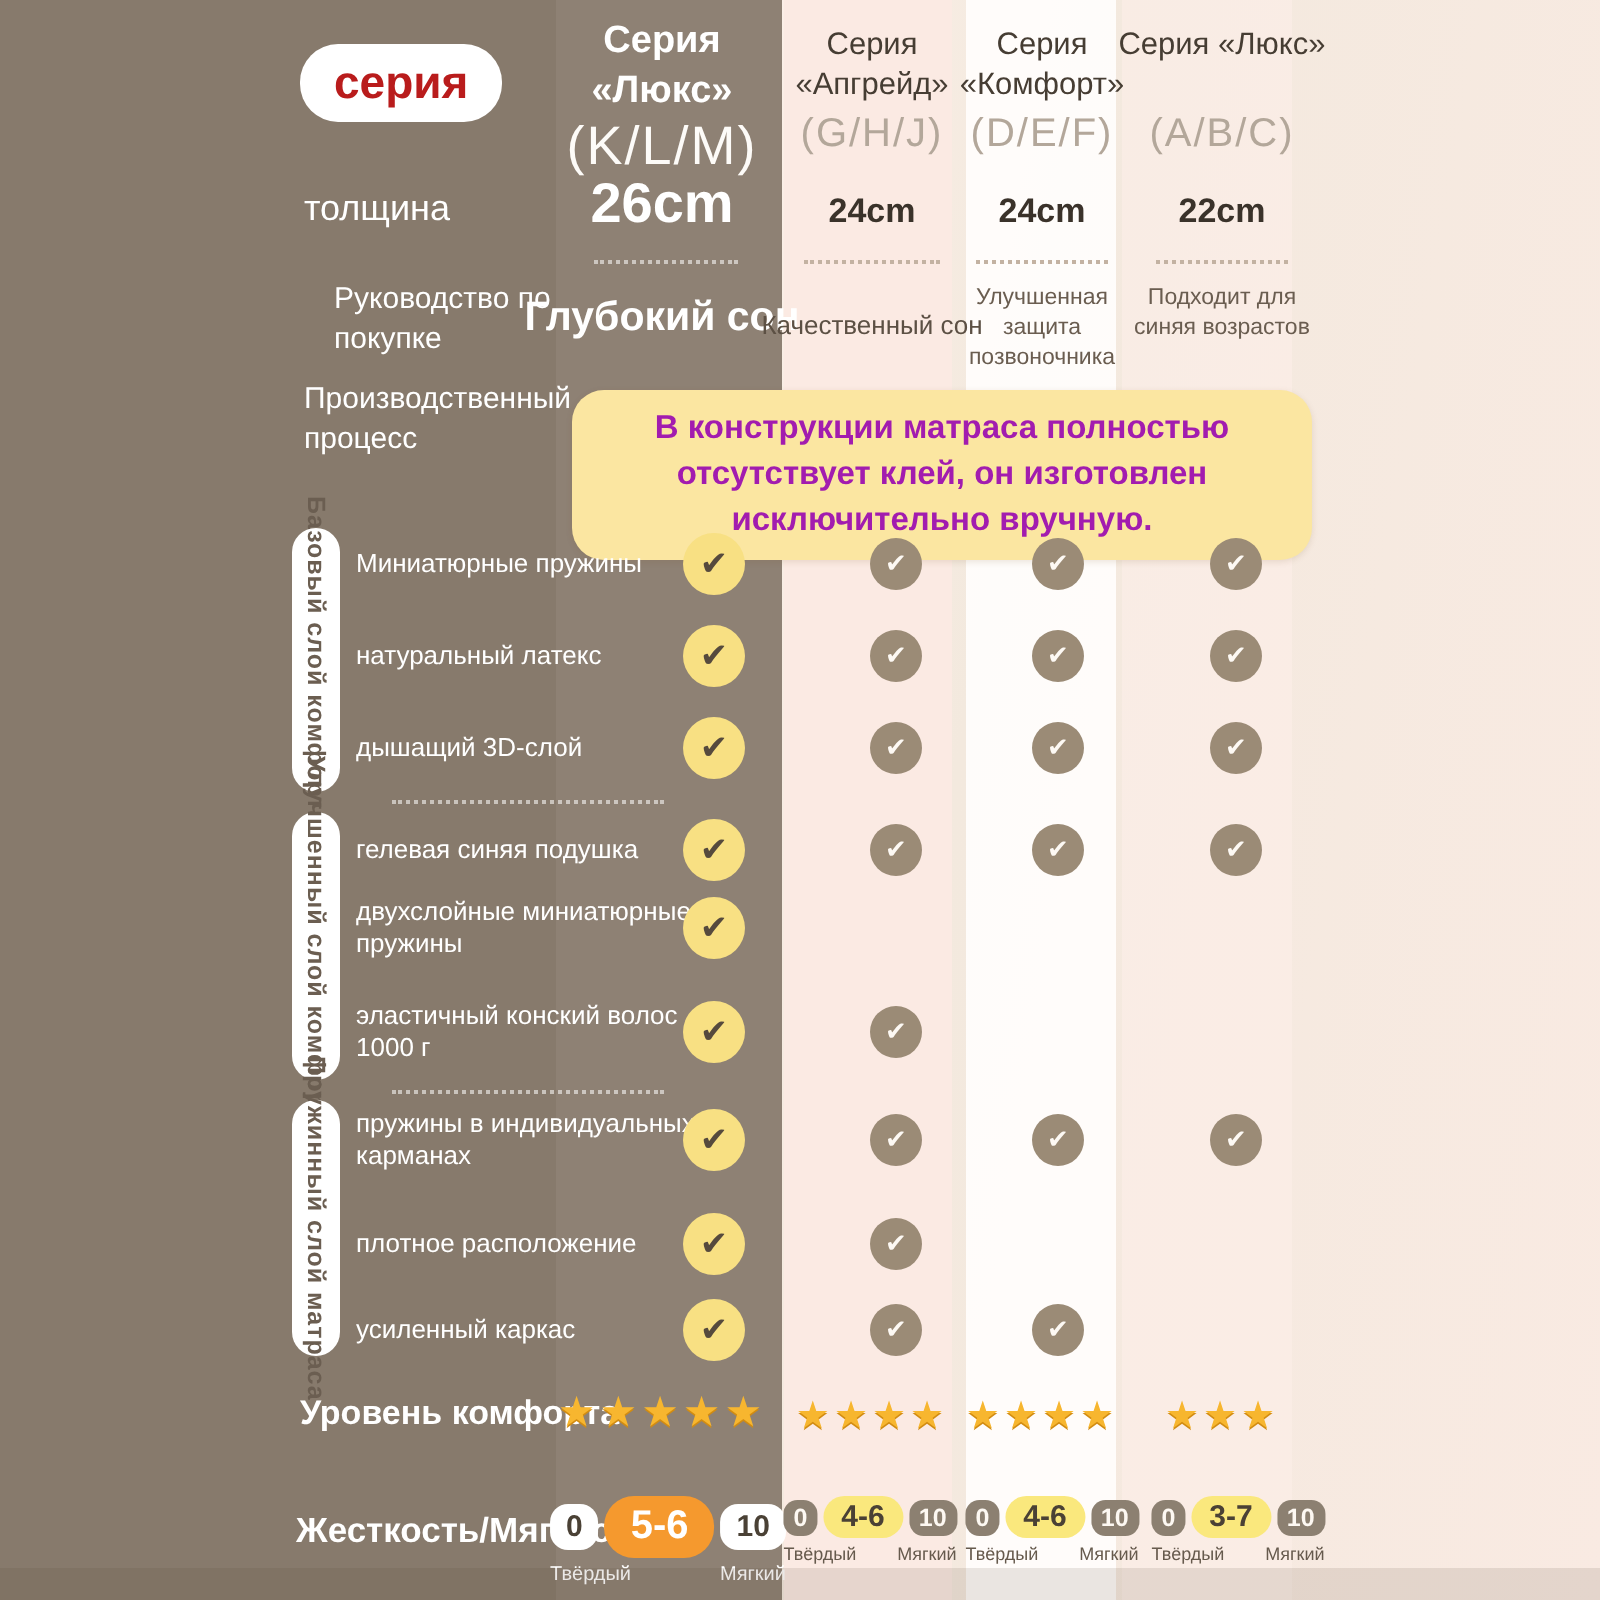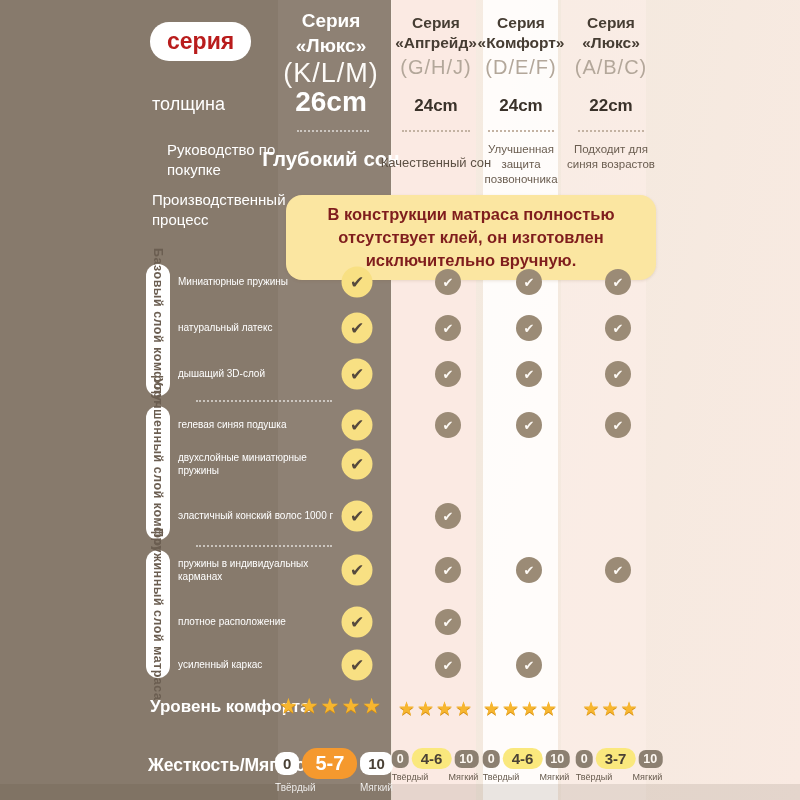--- a/index.html
+++ b/index.html
@@ -19,53 +19,53 @@
 
   
   .cc { position:absolute; transform:translateX(-50%); text-align:center; }
   .x1 { left:331px; } .x2 { left:436px; } .x3 { left:521px; } .x4 { left:611px; }
 
   
   .badge-seriya { position:absolute; left:150px; top:22px; background:#fff; color:#b91c1c;
     font-weight:bold; font-size:23px; padding:6px 17px; border-radius:19px; }
   .hdr-name-1 { top:8px; width:96px; color:#fff; font-weight:bold; font-size:19px; line-height:1.32; }
   .hdr-code-1 { top:58px; color:#fdfbf8; font-size:27px; letter-spacing:1px; }
-  .hdr-name-r { top:13px; width:104px; color:#463d33; font-weight:bold; font-size:15.5px; line-height:1.3;text-align:center; }
+  .hdr-name-r { top:13px; width:104px; color:#463d33; font-weight:normal; font-size:15.5px; line-height:1.3;text-align:center; }
   .hdr-code-r { top:56px; color:#b3a79a; font-size:20px; letter-spacing:1px; }
 
   
   .lbl { position:absolute; color:#fff; }
   .lbl-thickness { left:152px; top:94px; font-size:18px; }
   .val-th-1 { top:86px; color:#fff; font-weight:bold; font-size:28px; }
   .val-th-r { top:96px; color:#3a322a; font-weight:bold; font-size:17px; }
 
   .dots { position:absolute; border-top:2px dotted #c3b2a2; }
   .dots-white { border-top:2px dotted rgba(255,255,255,0.55); }
 
   
   .lbl-guide { left:167px; top:140px; width:132px; font-size:15px; line-height:1.35; }
   .val-gd-1 { top:147px; width:160px; color:#fff; font-weight:bold; font-size:20.5px; }
   .val-gd-2 { top:155px; width:120px; color:#5c5044; font-size:13px; }
   .val-gd-sm { top:142px; width:92px; color:#6a5d50; font-size:11.5px; line-height:1.32; }
 
   
   .lbl-process { left:152px; top:190px; width:140px; font-size:15px; line-height:1.35; }
   .banner { position:absolute; left:286px; top:195px; width:370px; background:#fbe6a1;
-    border-radius:16px; padding:8px 12px; color:#7f1d1d; font-weight:bold; font-size:16.5px;
+    border-radius:16px; padding:8px 12px; color:#a21caf; font-weight:bold; font-size:16.5px;
     line-height:1.4; text-align:center; box-shadow:0 1px 3px rgba(120,90,40,0.15); }
 
   
   .group-pill { position:absolute; left:146px; width:24px; background:#fff; border-radius:12px;
     display:flex; align-items:center; justify-content:center; }
   .group-pill span { writing-mode:vertical-rl; text-orientation:mixed; color:#6b5e51;
     font-weight:bold; font-size:12.5px; letter-spacing:0.5px; white-space:nowrap; }
 
   .feat-row { position:absolute; left:0; width:800px; height:36px; }
   .feat-label { position:absolute; left:178px; top:50%; transform:translateY(-50%);
-    width:170px; color:#fff; font-size:10px; line-height:1.25; }
+    width:170px; color:#fff; font-size:13px; line-height:1.25; }
   .chk { position:absolute; top:50%; transform:translate(-50%,-50%); border-radius:50%;
     display:flex; align-items:center; justify-content:center; }
   .chk-y { left:357px; width:31px; height:31px; background:#f8e083; color:#564a3d;
     font-size:17px; font-weight:bold; }
   .chk-t { width:26px; height:26px; background:#9b8b76; color:#fdf9f4; font-size:13px; font-weight:bold; }
   .chk-t.p2 { left:448px; } .chk-t.p3 { left:529px; } .chk-t.p4 { left:618px; }
 
   
   .lbl-comfort { left:150px; top:697px; font-weight:bold; font-size:17px; }
   .stars { top:694px; color:#f7b62f; text-shadow:0 1px 0 #d28c12; letter-spacing:2px;
@@ -210,21 +210,21 @@
   <div class="cc x1 stars">★★★★★</div>
   <div class="cc x2 stars stars-sm">★★★★</div>
   <div class="cc x3 stars stars-sm">★★★★</div>
   <div class="cc x4 stars stars-sm">★★★</div>
 
   <div class="lbl lbl-hardness">Жесткость/Мягкость</div>
 
   <div class="scale x1" style="left:334px;">
     <div class="scale-pills">
       <span class="pill-end-1">0</span>
-      <span class="pill-rng-1">5-7</span>
+      <span class="pill-rng-1">5-6</span>
       <span class="pill-end-1">10</span>
     </div>
     <div class="scale-sub sub-1">
       <span>Твёрдый</span>
       <span>Мягкий</span>
     </div>
   </div>
 
   <div class="scale" style="left:435px;">
     <div class="scale-pills">

